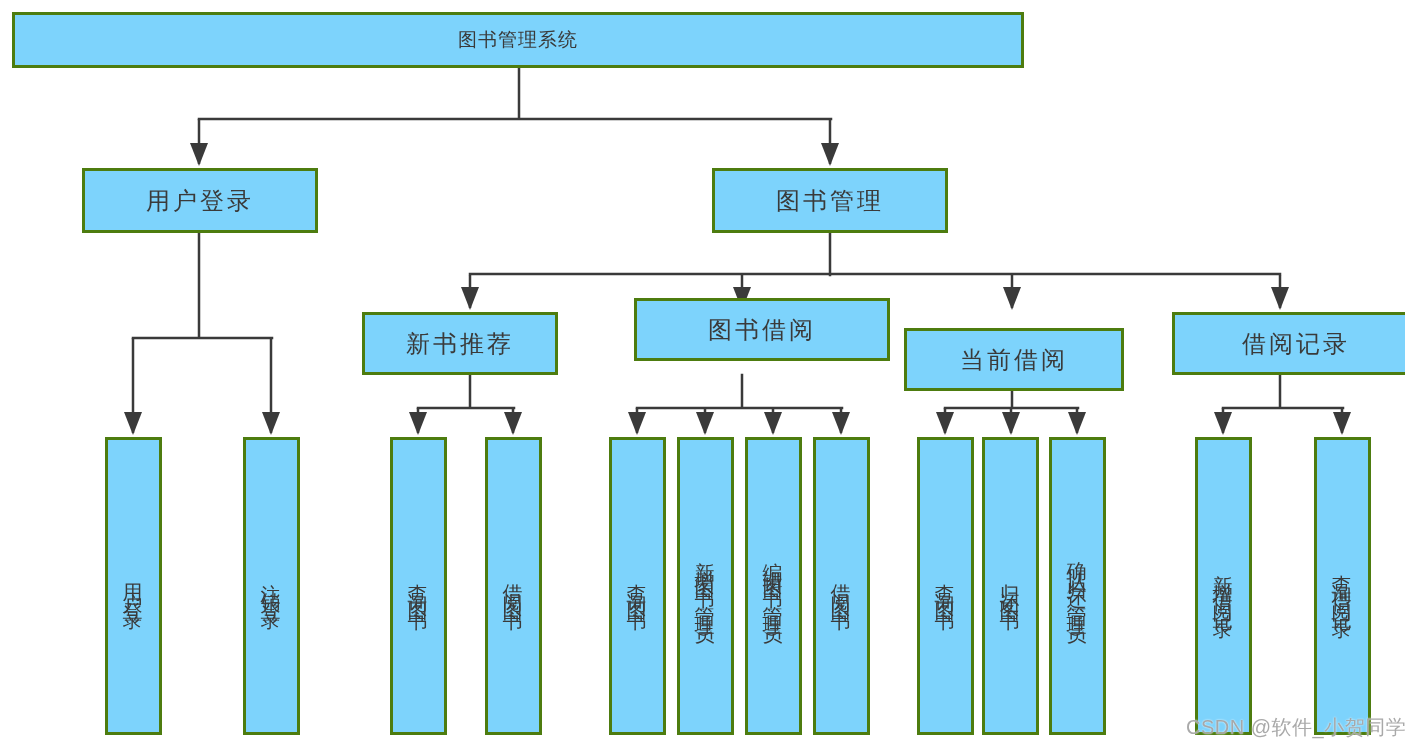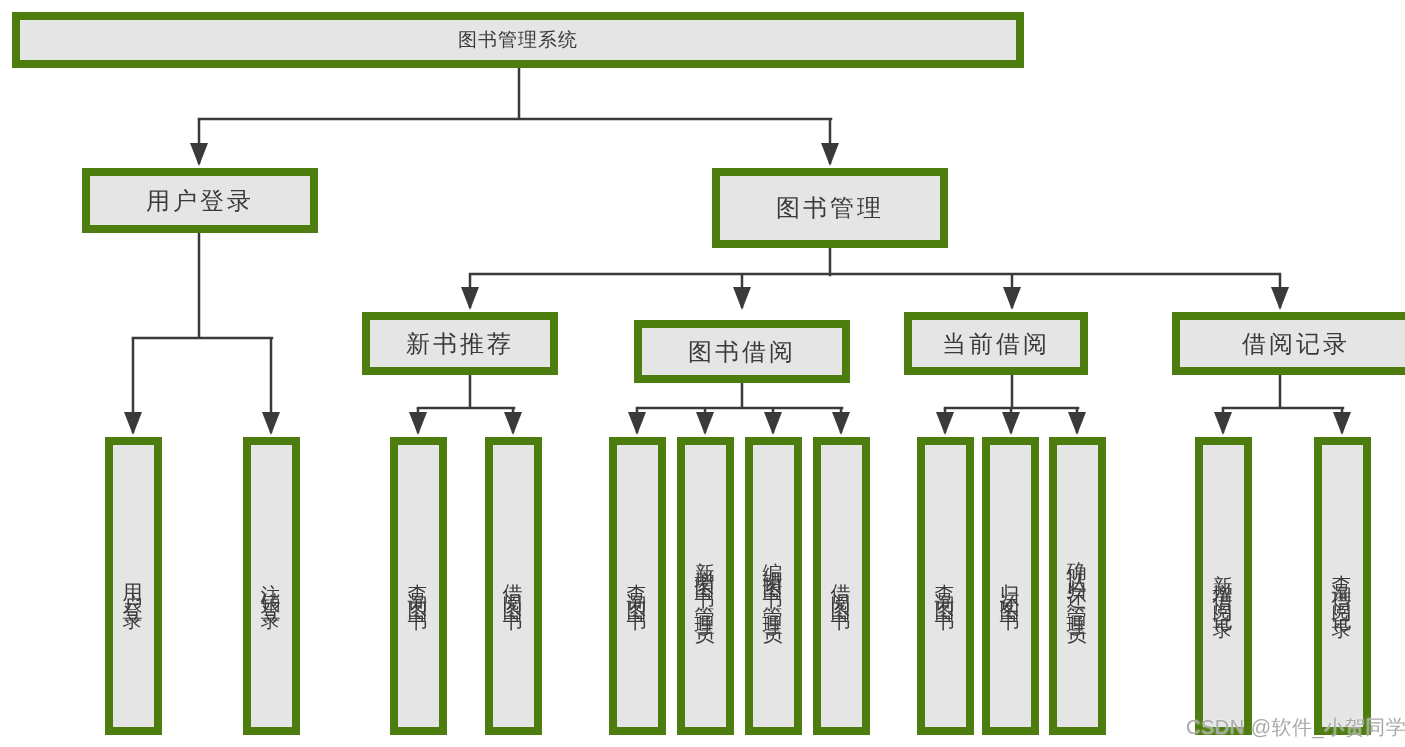--- a/index.html
+++ b/index.html
@@ -14,22 +14,22 @@
   }
   #connectors {
     position: absolute;
     left: 0; top: 0;
     width: 1405px; height: 747px;
     pointer-events: none;
   }
   .node {
     position: absolute;
     box-sizing: border-box;
-    background: #e5e5e5;
-    border: 8px solid #4d7c0f;
+    background: #7dd3fc;
+    border: 3px solid #4d7c0f;
     display: flex;
     align-items: center;
     justify-content: center;
     white-space: nowrap;
     text-align: right;
   }
   .lvl1 { font-size: 19px; letter-spacing: 1px; }
   .lvl2 { font-size: 24px; letter-spacing: 3px; }
   .leaf {
     writing-mode: vertical-rl;
@@ -102,25 +102,25 @@
     <line x1="1011" y1="408" x2="1011" y2="433" marker-end="url(#arrow)"></line>
     <line x1="1077" y1="408" x2="1077" y2="433" marker-end="url(#arrow)"></line>
 
     <line x1="1223" y1="408" x2="1223" y2="433" marker-end="url(#arrow)"></line>
     <line x1="1342" y1="408" x2="1342" y2="433" marker-end="url(#arrow)"></line>
   </svg>
 
   <div class="node lvl1" style="left:12px;top:12px;width:1012px;height:56px">图书管理系统</div>
 
   <div class="node lvl2" style="left:82px;top:168px;width:236px;height:65px">用户登录</div>
-  <div class="node lvl2" style="left:712px;top:168px;width:236px;height:80px">图书管理</div>
+  <div class="node lvl2" style="left:712px;top:168px;width:236px;height:65px">图书管理</div>
 
   <div class="node lvl2" style="left:362px;top:312px;width:196px;height:63px">新书推荐</div>
-  <div class="node lvl2" style="left:634px;top:320px;width:216px;height:63px">图书借阅</div>
-  <div class="node lvl2" style="left:904px;top:312px;width:184px;height:63px">当前借阅</div>
+  <div class="node lvl2" style="left:634px;top:298px;width:256px;height:63px">图书借阅</div>
+  <div class="node lvl2" style="left:904px;top:328px;width:220px;height:63px">当前借阅</div>
   <div class="node lvl2" style="left:1172px;top:312px;width:248px;height:63px">借阅记录</div>
 
   <div class="node leaf" style="left:105px;top:437px;width:57px;height:298px">用户登录</div>
   <div class="node leaf" style="left:243px;top:437px;width:57px;height:298px">注销登录</div>
 
   <div class="node leaf" style="left:390px;top:437px;width:57px;height:298px">查询图书</div>
   <div class="node leaf" style="left:485px;top:437px;width:57px;height:298px">借阅图书</div>
 
   <div class="node leaf" style="left:609px;top:437px;width:57px;height:298px">查询图书</div>
   <div class="node leaf" style="left:677px;top:437px;width:57px;height:298px">新增图书（管理员）</div>

